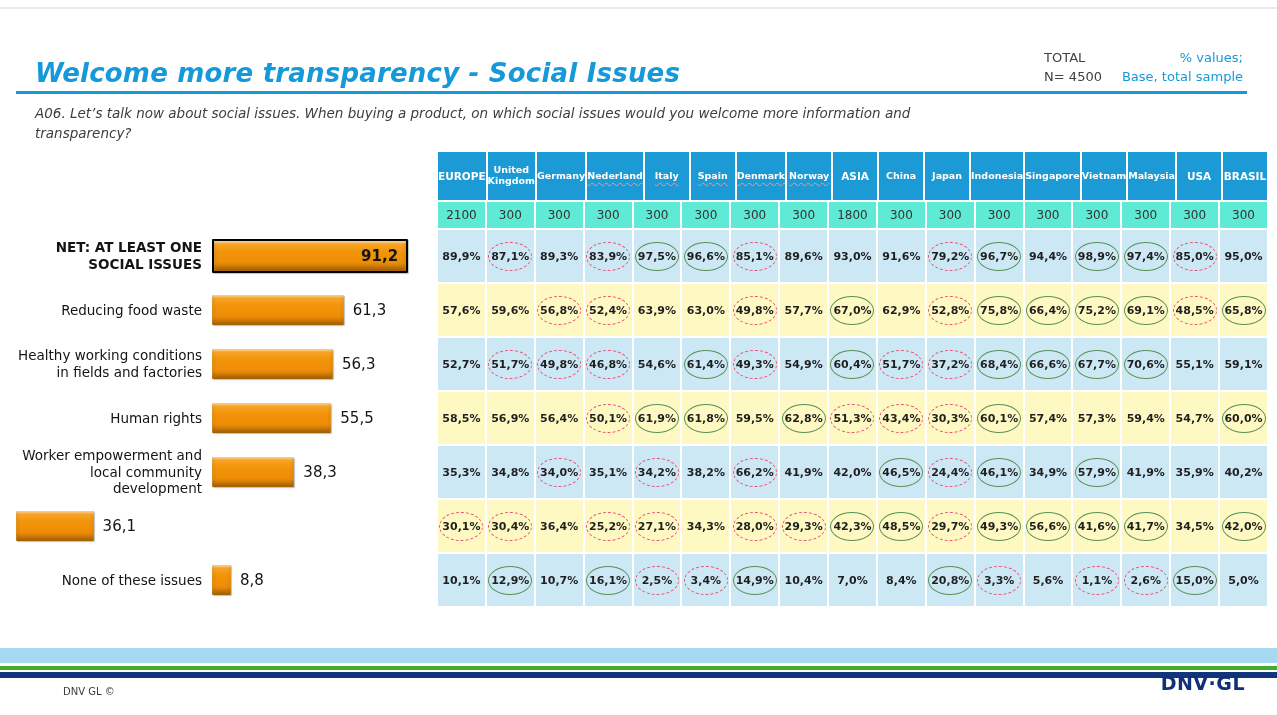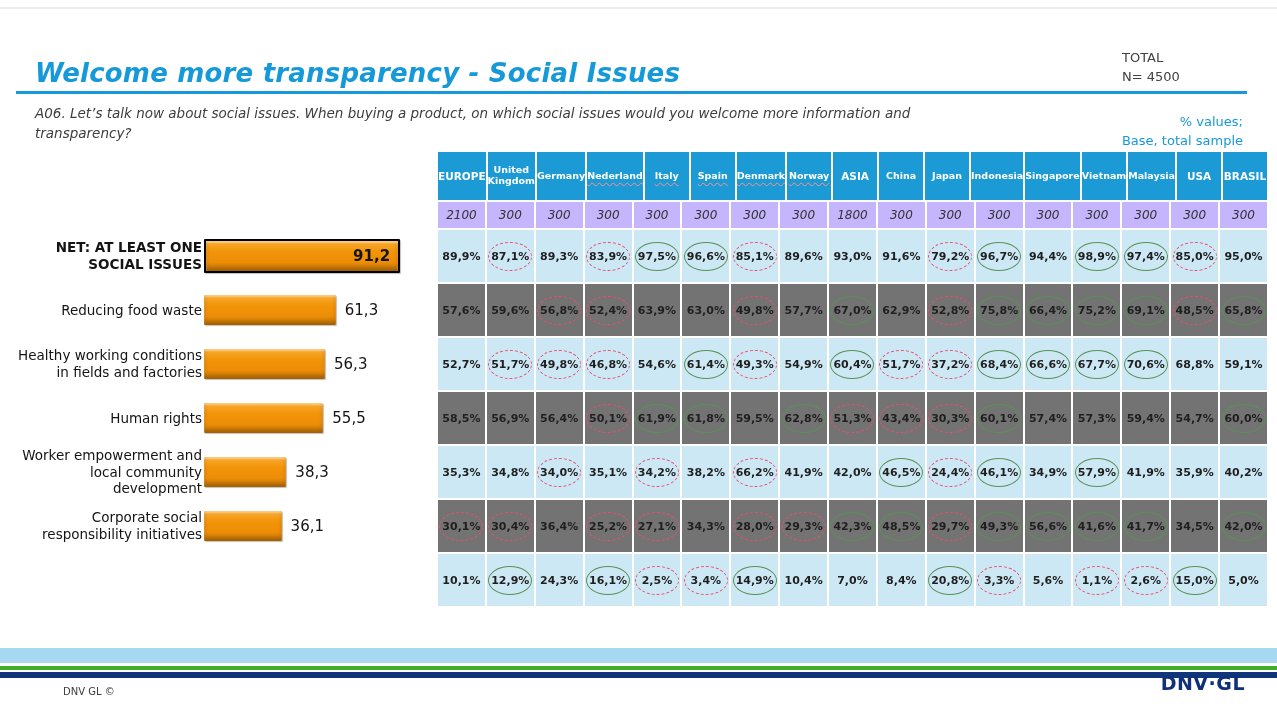--- a/index.html
+++ b/index.html
@@ -8,33 +8,33 @@
     font-family:"DejaVu Sans","Liberation Sans",sans-serif;overflow:hidden;
   }
   .top-edge{position:absolute;top:7px;left:0;right:0;height:2px;background:#eaeaea;}
 
   
   .page-title{
     position:absolute;left:35px;top:58px;font-size:26px;font-weight:bold;font-style:italic;
     color:#1699d8;letter-spacing:0.2px;white-space:nowrap;
   }
   .title-rule{position:absolute;left:16px;right:30px;top:91px;height:3px;background:#1699d8;}
-  .header-right{position:absolute;top:49px;right:34px;display:flex;gap:26px;font-size:13px;line-height:1.45;flex-direction:column;}
+  .header-right{position:absolute;top:49px;right:34px;display:flex;gap:20px;font-size:13px;line-height:1.45;}
   .total-block{color:#404040;text-align:left;}
   .note-block{color:#1699d8;text-align:right;}
   .question{
     position:absolute;left:35px;top:103px;width:910px;font-size:13.5px;font-style:italic;
     color:#3d3d3d;line-height:1.5;
   }
 
   
   .chart{position:absolute;left:16px;top:230px;width:413px;}
   .chart-row{display:flex;align-items:center;height:52px;margin-bottom:2px;}
   .bar-label{
-    width:186px;padding-right:2px;text-align:right;font-size:13.5px;color:#141414;line-height:1.25;
+    width:186px;padding-right:10px;text-align:right;font-size:13.5px;color:#141414;line-height:1.25;
     flex:none;
   }
   .chart-row.net .bar-label{font-weight:bold;}
   .bar-wrap{position:relative;flex:1;display:flex;align-items:center;height:100%;}
   .bar{
     position:relative;height:30px;border-radius:1px;
     background:linear-gradient(180deg,#f9ab33 0%,#f29509 35%,#ee8d07 70%,#cd7a06 100%);
     box-shadow:inset 0 2px 2px rgba(255,255,255,.4), inset 0 -4px 4px rgba(0,0,0,.22), 1px 1px 1px rgba(0,0,0,.25);
   }
   .chart-row.net .bar{height:34px;border:2px solid #000;box-sizing:border-box;}
@@ -46,28 +46,28 @@
   
   .ctable{position:absolute;left:429px;top:152px;width:829px;padding-left:9px;}
   .grid-row{display:grid;grid-template-columns:repeat(17,1fr);gap:2px;margin-bottom:2px;}
   .th{
     background:#1b9ad5;color:#ffffff;font-size:9.5px;font-weight:bold;height:48px;
     display:flex;align-items:center;justify-content:center;text-align:center;line-height:1.15;
   }
   .th.bold{font-weight:bold;font-size:10.5px;}
   .th.wavy{text-decoration:underline;text-decoration-style:wavy;text-decoration-color:#ff8f8f;text-underline-offset:3px;}
   .base-cell{
-    background:#c4b5fd;color:#333;font-size:12px;font-style:italic;height:26px;
+    background:#5eead4;color:#333;font-size:12px;height:26px;
     display:flex;align-items:center;justify-content:center;
   }
   .td{
     height:52px;display:flex;align-items:center;justify-content:center;
   }
   .grid-row.blue .td{background:#cde8f5;}
-  .grid-row.pale .td{background:#737373;}
+  .grid-row.pale .td{background:#fef9c3;}
   .val{
     font-size:11px;font-weight:bold;color:#1f1f1f;white-space:nowrap;
     display:inline-flex;align-items:center;justify-content:center;
     min-width:44px;height:29px;border-radius:50%;border:1.6px solid transparent;box-sizing:border-box;
   }
   .val.mark-r{border:1.6px dashed #ee4d6e;}
   .val.mark-g{border:1.6px solid #5a9156;}
 
   
   .band-blue{position:absolute;left:0;right:0;top:648px;height:15px;background:#a6d8ef;}
@@ -134,24 +134,30 @@
           </div>
         </div>
         <div class="chart-row">
           <div class="bar-label">Worker empowerment and local community development</div>
           <div class="bar-wrap">
             <div class="bar" style="width: 82.345px;"></div>
             <span class="bar-value">38,3</span>
           </div>
         </div>
         <div class="chart-row">
-          <div class="bar-label">Corporate social responsibility initiatives</div>
           <div class="bar-wrap">
             <div class="bar" style="width: 77.615px;"></div>
             <span class="bar-value">36,1</span>
+          </div>
+        </div>
+        <div class="chart-row">
+          <div class="bar-label">None of these issues</div>
+          <div class="bar-wrap">
+            <div class="bar" style="width: 18.92px;"></div>
+            <span class="bar-value">8,8</span>
           </div>
         </div>
       </div>
   </div>
 
   <div class="ctable">
     <div class="grid-row">
         <div class="th bold">EUROPE</div>
         <div class="th">United Kingdom</div>
         <div class="th">Germany</div>
@@ -336,21 +342,21 @@
           <div class="td">
             <span class="val mark-g">66,6%</span>
           </div>
           <div class="td">
             <span class="val mark-g">67,7%</span>
           </div>
           <div class="td">
             <span class="val mark-g">70,6%</span>
           </div>
           <div class="td">
-            <span class="val">68,8%</span>
+            <span class="val">55,1%</span>
           </div>
           <div class="td">
             <span class="val">59,1%</span>
           </div>
         </div>
         <div class="grid-row pale">
           <div class="td">
             <span class="val">58,5%</span>
           </div>
           <div class="td">
@@ -509,21 +515,21 @@
           </div>
         </div>
         <div class="grid-row blue">
           <div class="td">
             <span class="val">10,1%</span>
           </div>
           <div class="td">
             <span class="val mark-g">12,9%</span>
           </div>
           <div class="td">
-            <span class="val">24,3%</span>
+            <span class="val">10,7%</span>
           </div>
           <div class="td">
             <span class="val mark-g">16,1%</span>
           </div>
           <div class="td">
             <span class="val mark-r">2,5%</span>
           </div>
           <div class="td">
             <span class="val mark-r">3,4%</span>
           </div>

